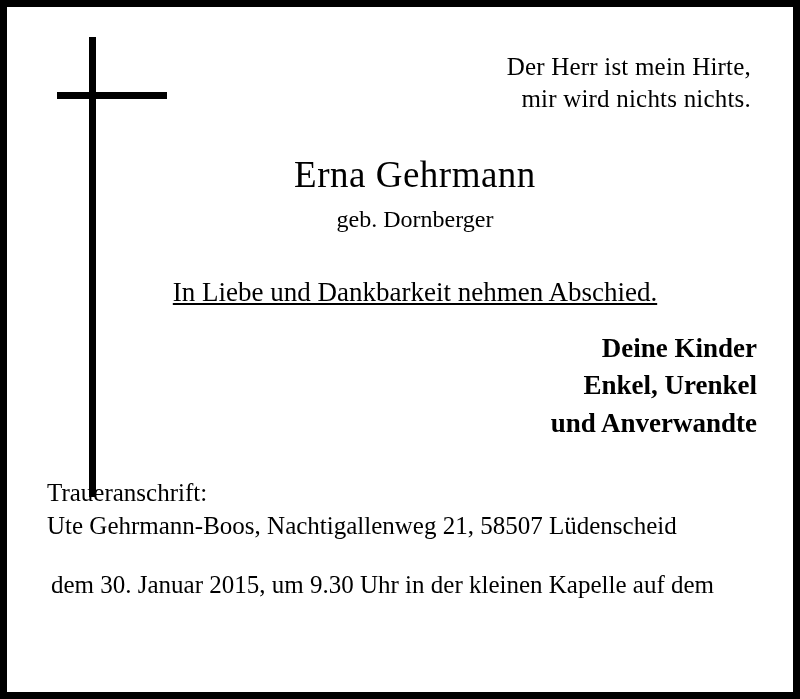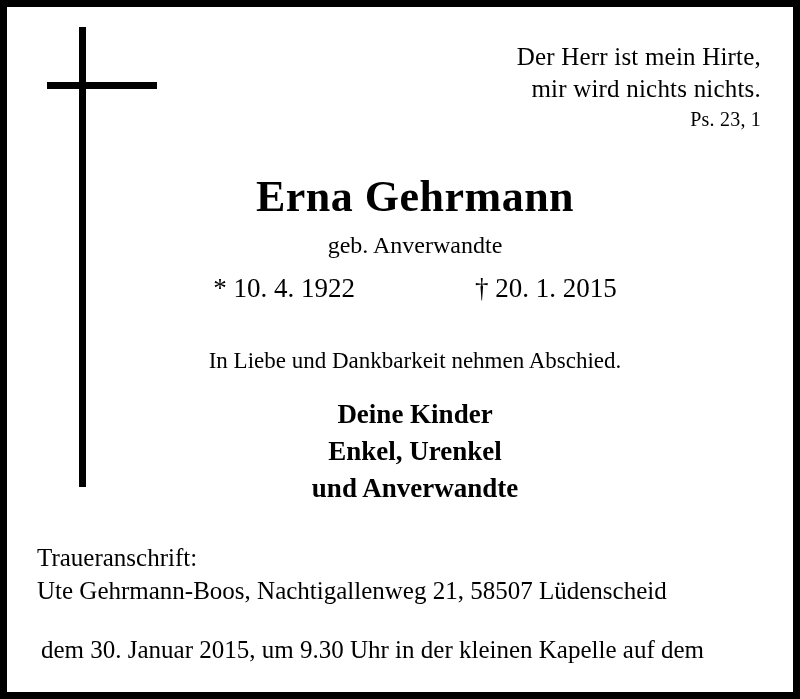--- a/index.html
+++ b/index.html
@@ -14,21 +14,21 @@
     color: #000000;
     overflow: hidden;
   }
   .obituary {
     position: relative;
     box-sizing: border-box;
     width: 800px;
     height: 699px;
     background: #ffffff;
     border: 7px solid #000000;
-    padding: 2px;
+    padding: 12px;
   }
   .inner {
     position: relative;
     width: 100%;
     height: 100%;
     box-sizing: border-box;
     padding: 14px 24px 10px 24px;
   }
 
   
@@ -65,48 +65,49 @@
     letter-spacing: 0.2px;
   }
   .verse .ref {
     font-size: 20px;
     display: block;
     margin-top: 2px;
   }
 
   .name {
     text-align: center;
-    font-weight: bold;
-    font-size: 44px;
+    font-weight: normal;
+    font-size: 37px;
     letter-spacing: 0.5px;
     margin: 38px 0 0 0;
     padding-left: 30px;
   }
   .maiden {
     text-align: center;
     font-size: 24px;
     margin: 10px 0 0 0;
     padding-left: 30px;
   }
   .dates {
     display: flex;
     justify-content: center;
     gap: 120px;
     font-size: 27px;
     margin: 14px 0 0 0;
     padding-left: 30px;
   }
   .farewell {
     text-align: center;
-    font-size: 23px;
+    font-size: 27px;
     margin: 44px 0 0 0;
     padding-left: 30px;
+    text-decoration: underline;
   }
   .family {
-    text-align: center;
+    text-align: right;
     font-weight: bold;
     font-size: 27px;
     line-height: 1.38;
     margin: 22px 0 0 0;
     padding-left: 30px;
   }
 
   .address {
     font-size: 25px;
     line-height: 1.32;
@@ -127,30 +128,25 @@
   <div class="inner">
 
     <div class="cross">
       <div class="vbar"></div>
       <div class="hbar"></div>
     </div>
 
     <div class="verse">
       <div>Der Herr ist mein Hirte,</div>
       <div>mir wird nichts nichts.</div>
-      <span class="ref">Ps. 23, 1</span>
     </div>
 
     <div class="name">Erna Gehrmann</div>
-    <div class="maiden">geb. Anverwandte</div>
+    <div class="maiden">geb. Dornberger</div>
 
-    <div class="dates">
-      <span>* 10. 4. 1922</span>
-      <span>† 20. 1. 2015</span>
-    </div>
 
     <div class="farewell">In Liebe und Dankbarkeit nehmen Abschied.</div>
 
     <div class="family">
       <div>Deine Kinder</div>
       <div>Enkel, Urenkel</div>
       <div>und Anverwandte</div>
     </div>
 
     <div class="address">

